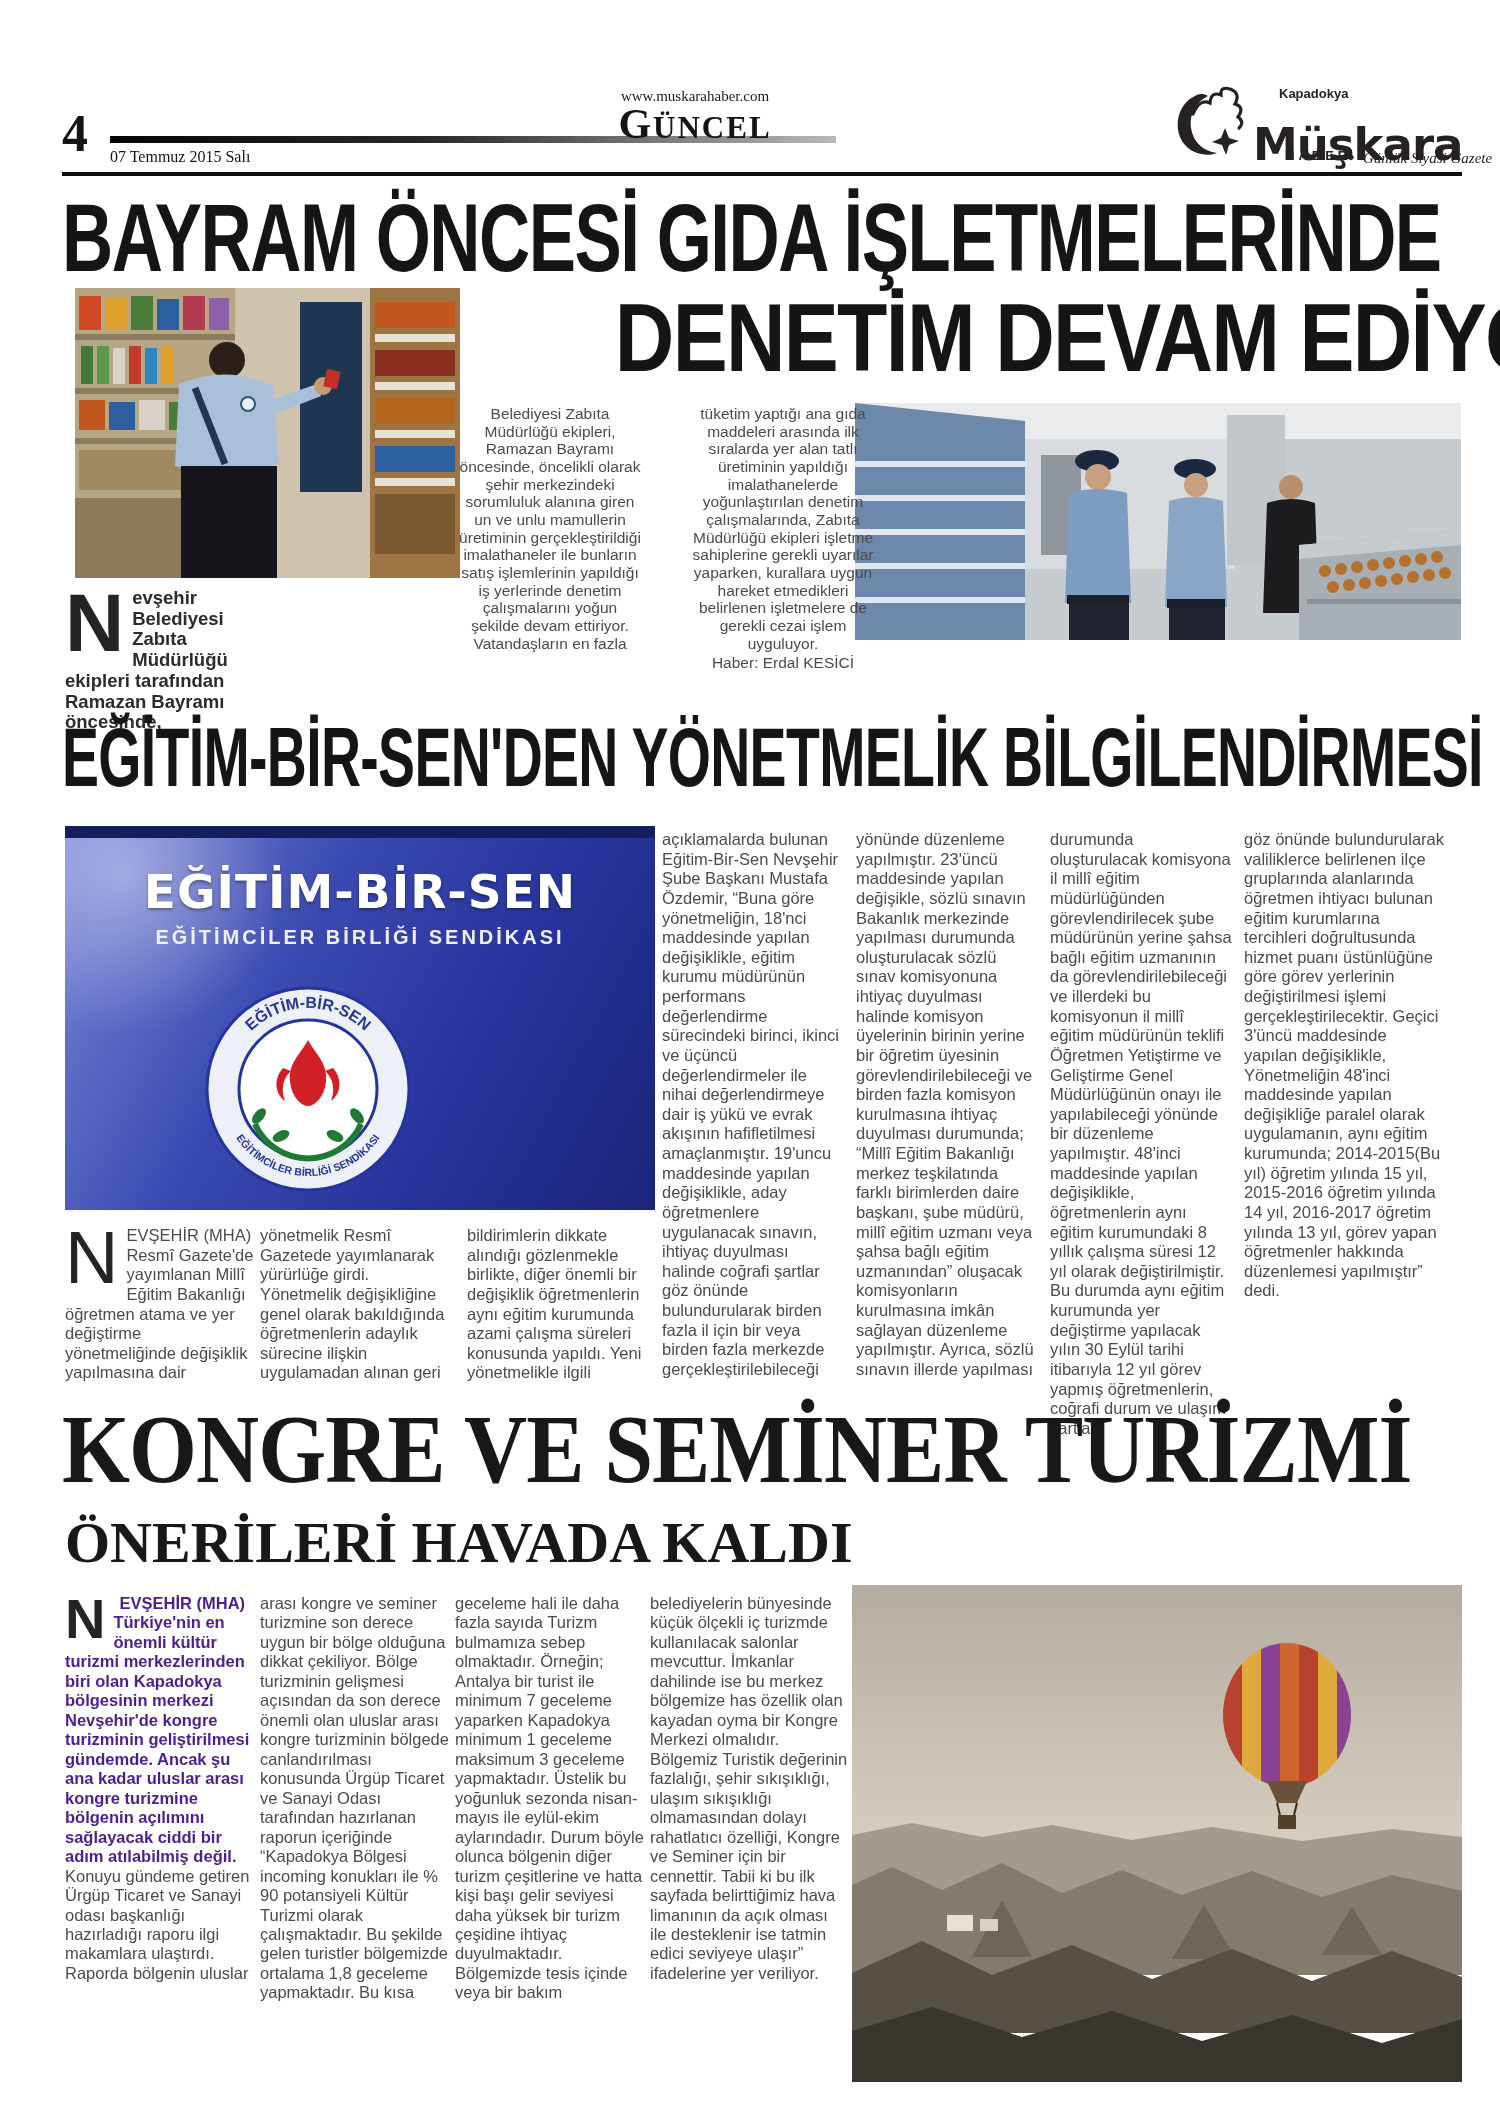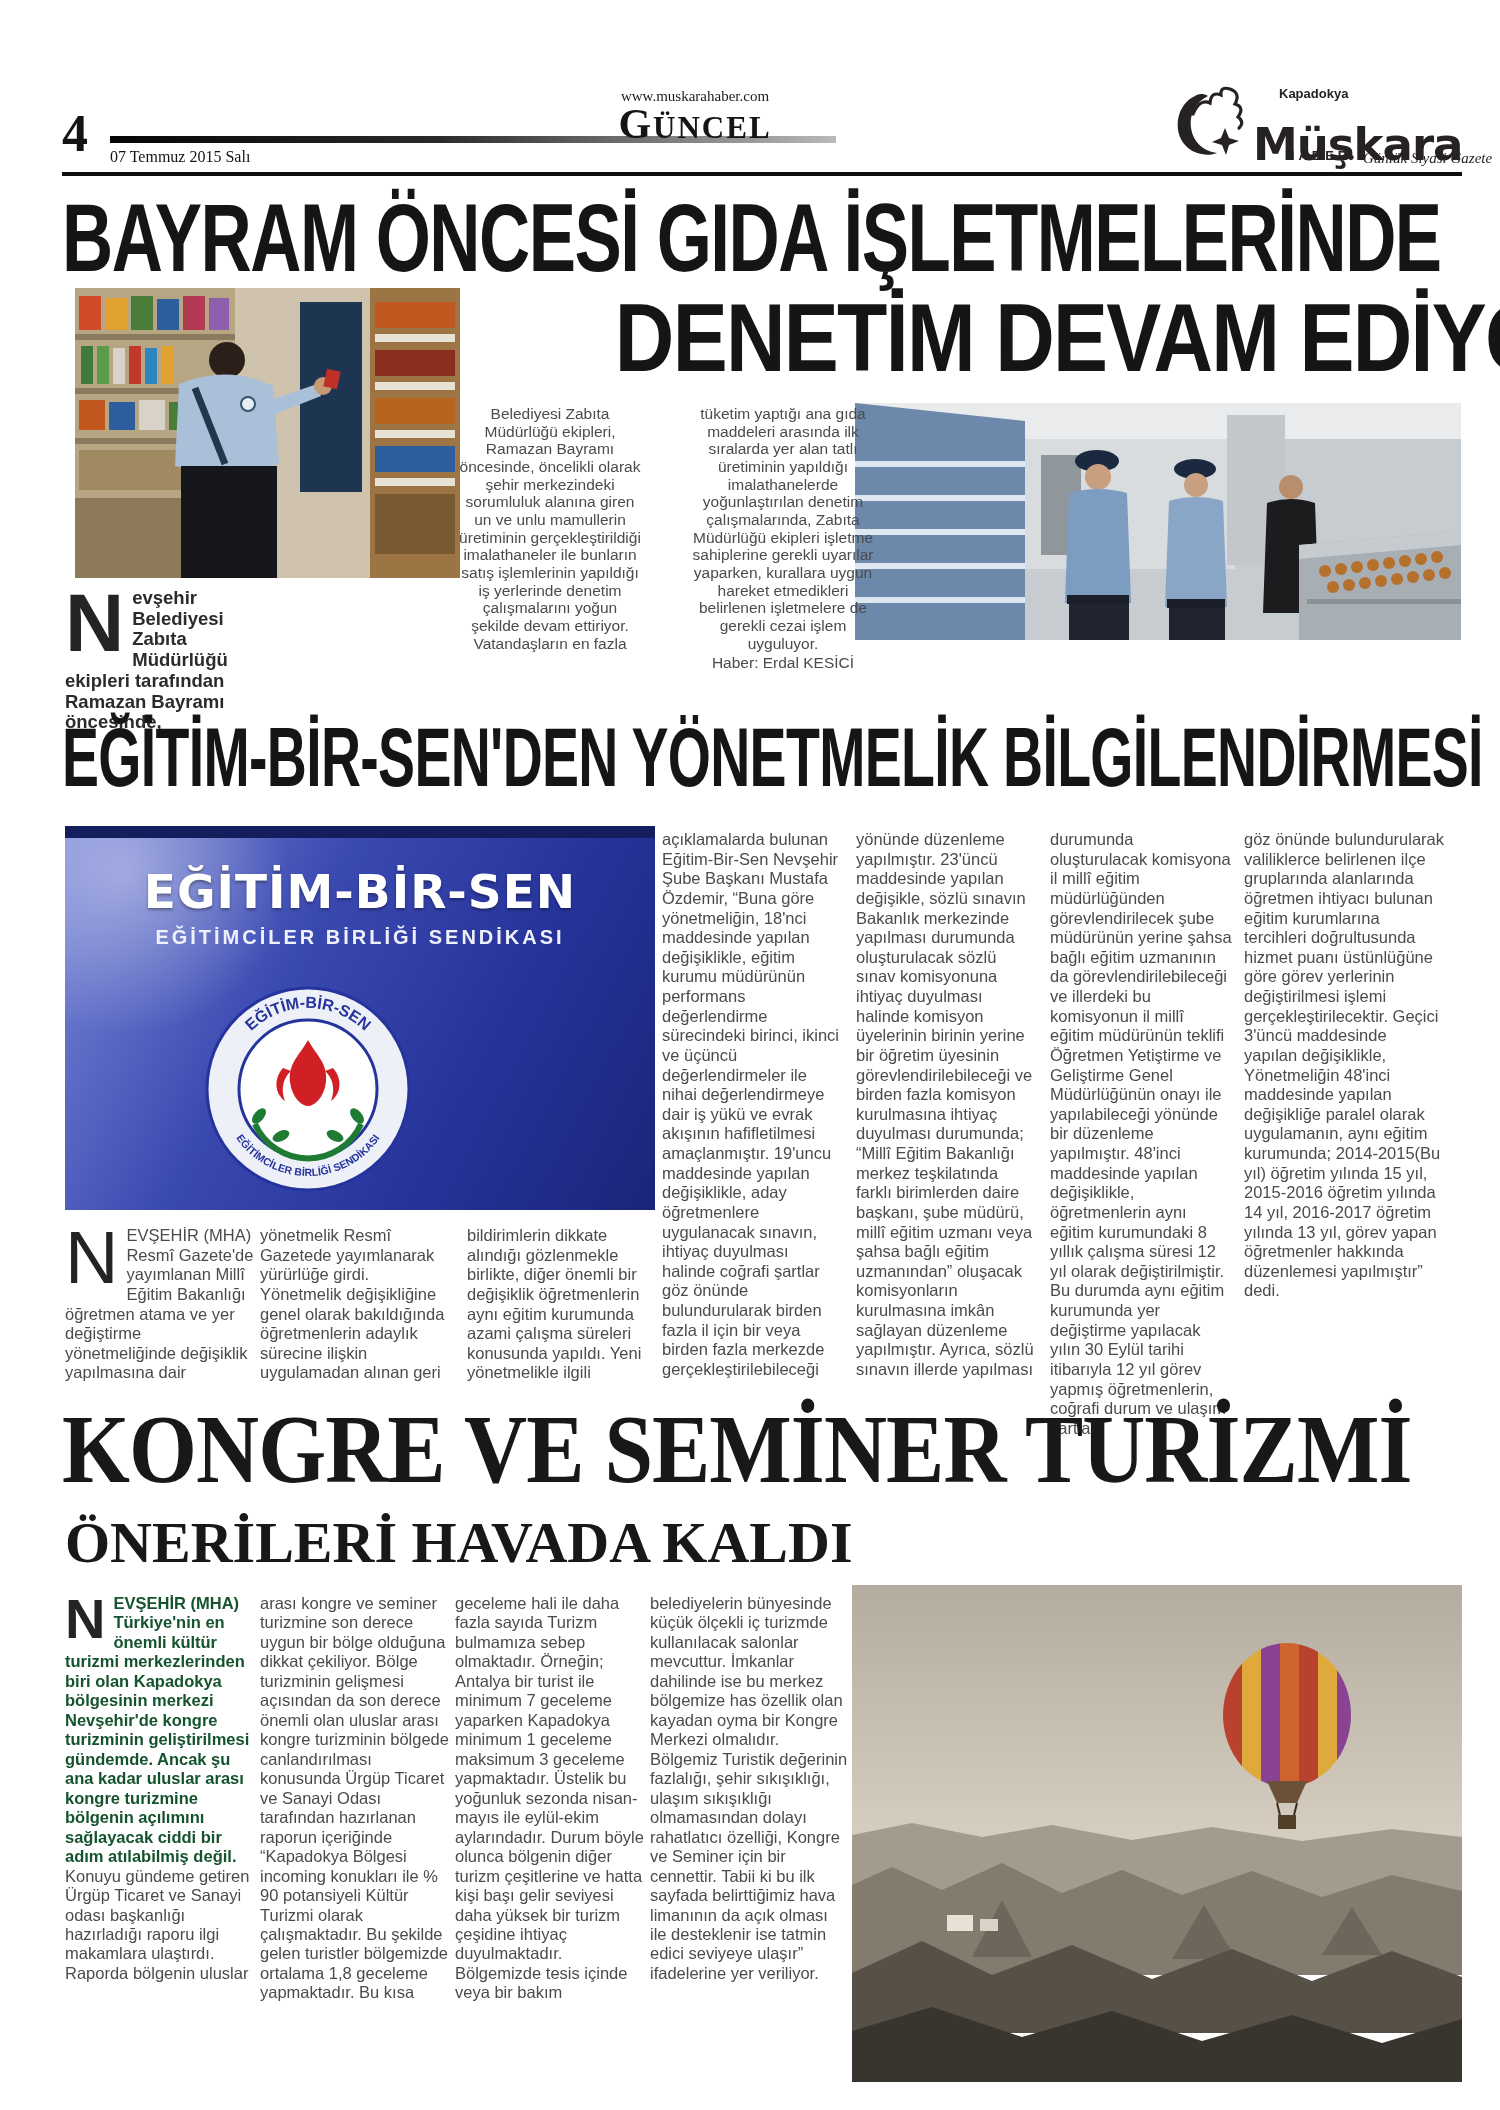--- a/index.html
+++ b/index.html
@@ -31,21 +31,21 @@
   .h2 .cond{font-size:84px;transform:scaleX(.66);transform-origin:0 0;letter-spacing:-1px;}
   .h3 .cond{font-family:"Liberation Serif",serif;font-size:97px;transform:scaleX(.90);transform-origin:0 0;letter-spacing:-1px;color:#1a1718;}
   .h3sub{font-family:"Liberation Serif",serif;font-weight:bold;font-size:58px;letter-spacing:0;color:#1a1718;line-height:1;}
 
   
   .bcol{position:absolute;color:#4b4b4d;font-size:15.5px;line-height:1.14;text-align:center;}
   .b2col{position:absolute;color:#4b4b4d;font-size:16.5px;line-height:1.19;}
   .b3col{position:absolute;color:#4b4b4d;font-size:16.5px;line-height:1.18;}
   .intro{position:absolute;color:#2b2b2d;font-weight:bold;font-size:18.5px;line-height:1.12;}
   .intro .reg{font-weight:normal;color:#4b4b4d;}
-  .boldlead{font-weight:bold;color:#14532d;}
+  .boldlead{font-weight:bold;color:#4c1d95;margin-left:6px;}
   .dcap{float:left;font-weight:bold;line-height:.78;margin:3px 8px 0 0;color:#242424;}
   .dcap.a1{font-size:82px;}
   .dcap.a2{font-size:74px;font-weight:normal;}
   .dcap.a3{font-size:56px;}
   .byline{margin-top:2px;}
 
   
   .banner{position:absolute;overflow:hidden;
      background:
        radial-gradient(circle at 10% 12%, rgba(255,255,255,.38), rgba(255,255,255,0) 26%),

